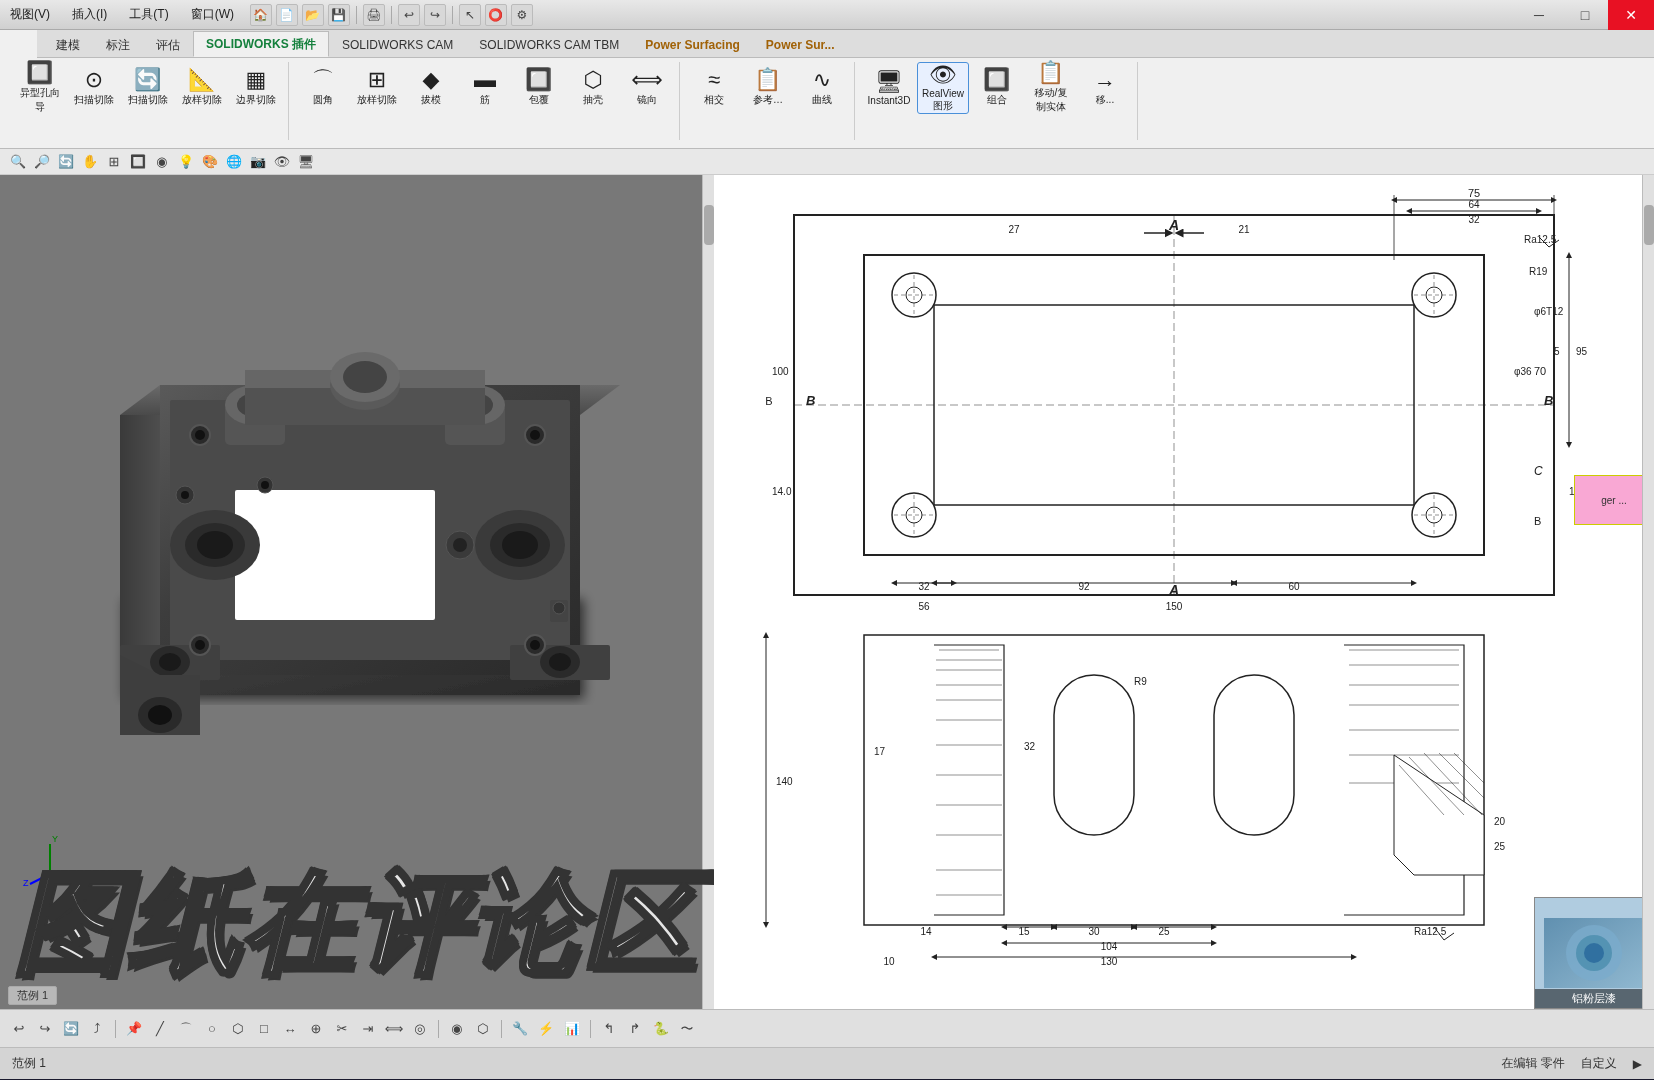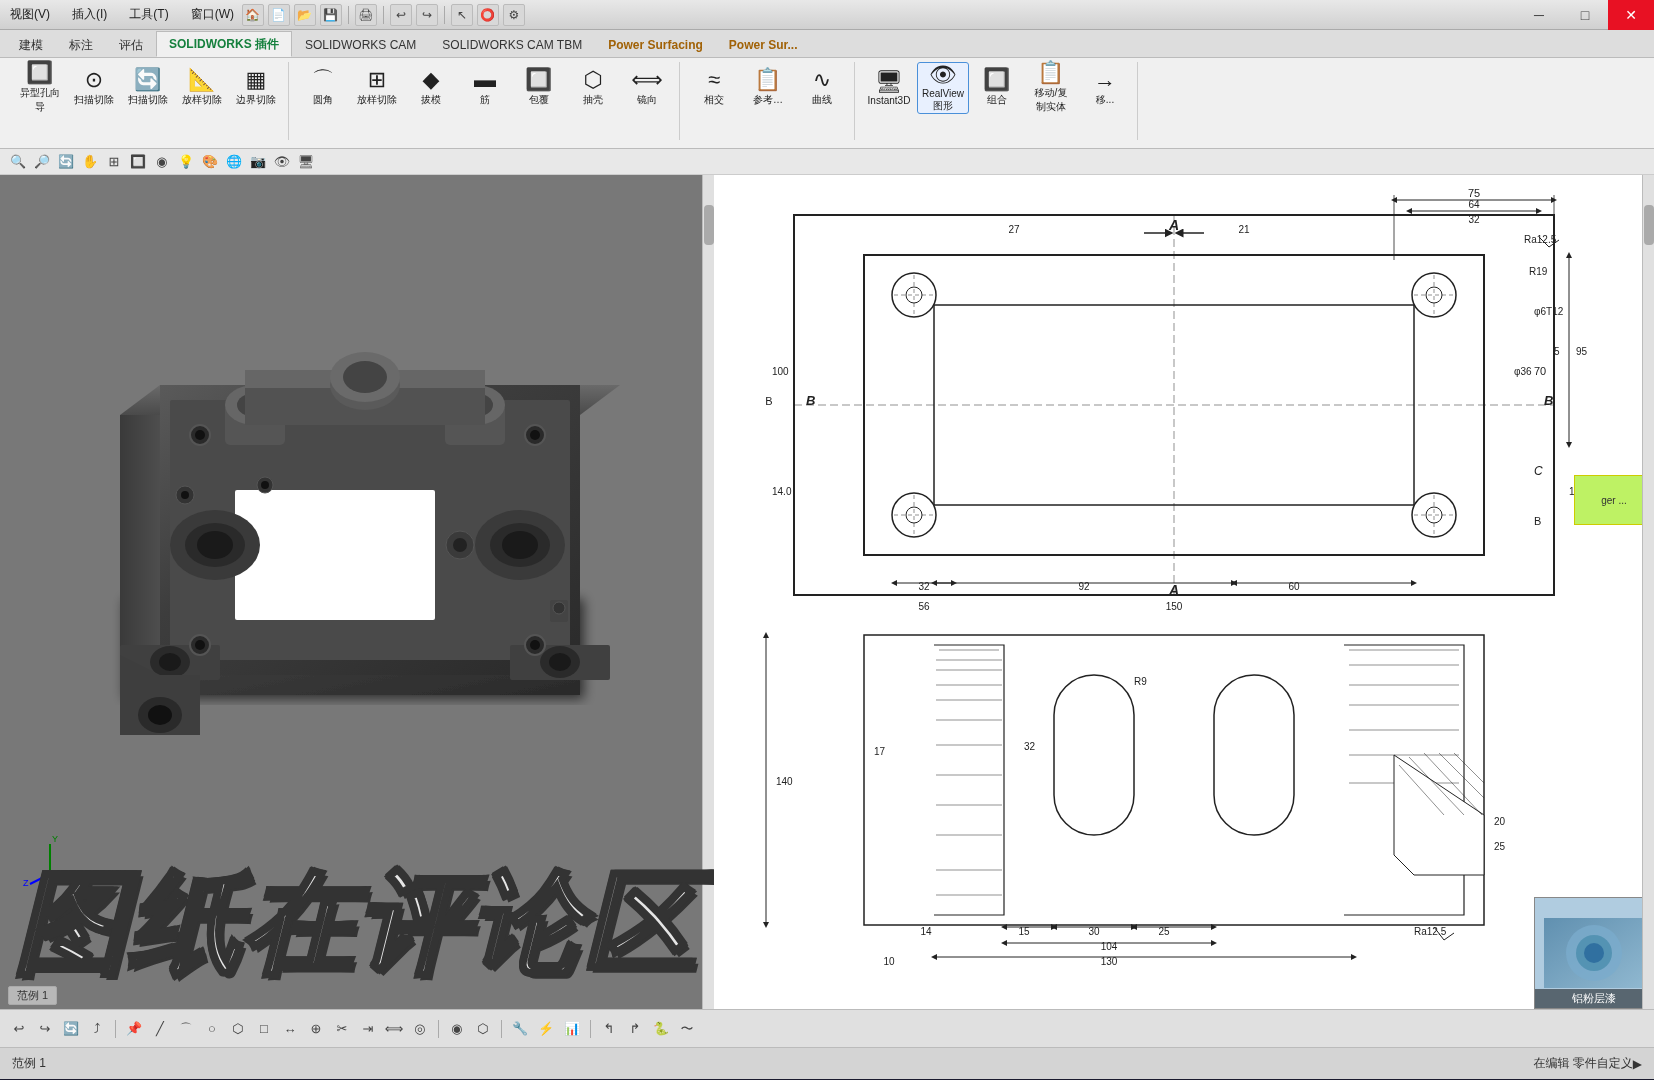--- a/index.html
+++ b/index.html
@@ -14,20 +14,21 @@
     }
 
     
     #title-bar {
       height: 30px;
       background: linear-gradient(to bottom, #e8e8e8, #d0d0d0);
       border-bottom: 1px solid #aaa;
       display: flex;
       align-items: center;
       padding: 0 6px;
+      gap: 8px;
       position: relative;
       z-index: 10;
     }
     #title-bar .menu-items {
       display: flex;
       gap: 14px;
       align-items: center;
     }
     #title-bar .menu-item {
       font-size: 12px;
@@ -84,20 +85,21 @@
       border-bottom: 1px solid #bbb;
     }
     #ribbon-tabs {
       display: flex;
       gap: 0;
       background: #ddd;
       border-bottom: 1px solid #bbb;
       height: 28px;
       align-items: flex-end;
       padding-left: 6px;
+      margin-left: 37px;
     }
     .ribbon-tab {
       padding: 4px 12px 3px;
       font-size: 12px;
       cursor: pointer;
       background: #ddd;
       border: 1px solid transparent;
       border-bottom: none;
       color: #333;
       height: 26px;
@@ -289,21 +291,21 @@
       padding: 2px;
     }
 
     
     #yellow-note {
       position: absolute;
       right: 0;
       top: 300px;
       width: 80px;
       height: 50px;
-      background: #bef264;
+      background: #f9a8d4;
       border: 1px solid #cc0;
       padding: 4px;
       font-size: 10px;
       color: #333;
       display: flex;
       align-items: center;
       justify-content: center;
     }
 
     
@@ -347,20 +349,21 @@
     #status-left {
       display: flex;
       align-items: center;
       gap: 12px;
       font-size: 12px;
       color: #333;
     }
     #status-right {
       display: flex;
       align-items: center;
+      gap: 16px;
       font-size: 12px;
       color: #333;
     }
     #taskbar {
       height: 40px;
       background: #1a1a2e;
       display: flex;
       align-items: center;
       padding: 0 8px;
       gap: 6px;

